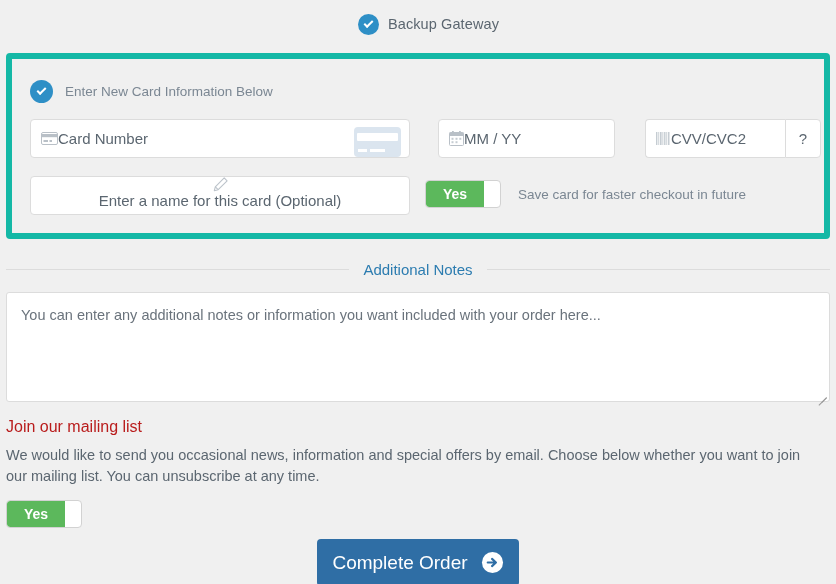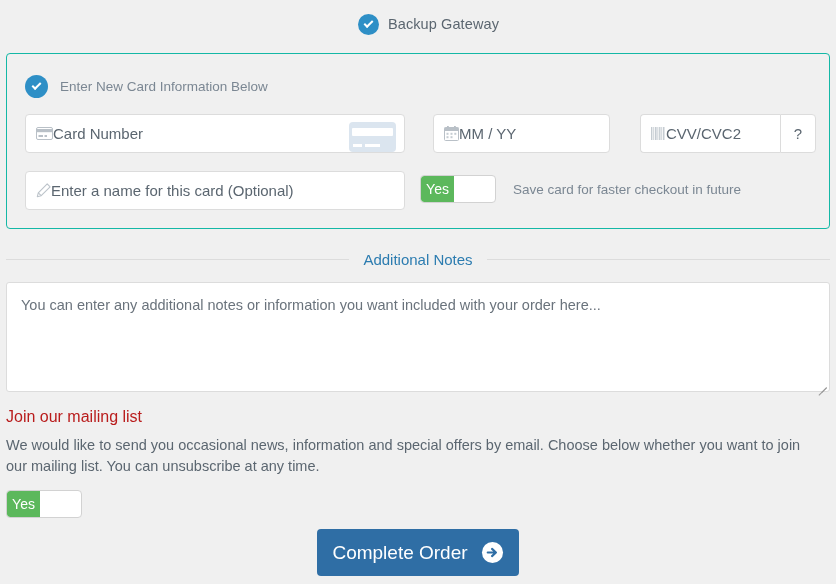--- a/index.html
+++ b/index.html
@@ -41,21 +41,21 @@
     width: 9px; height: 5px;
     border-left: 2px solid #fff;
     border-bottom: 2px solid #fff;
     transform: rotate(-45deg) translate(1px, -1px);
   }
   .gw-label { font-size: 14.5px; color: #5b6670; letter-spacing: .1px; }
 
   
   .card-panel {
     margin: 7px 6px 0 6px;
-    border: 1px solid #14b8a6;
+    border: 6px solid #14b8a6;
     border-radius: 4px;
     background: #f0f0f0;
     padding: 16px 1px 18px 15px;
   }
   .panel-head {
     display: flex; align-items: center; gap: 12px;
     margin: 5px 0 16px 3px;
   }
   .panel-head .radio { width: 23px; height: 23px; }
   .panel-head-label { font-size: 13.5px; color: #7b8793; }
@@ -83,21 +83,21 @@
   .cvv-group { display: flex; margin-left: 30px; border-radius: 19px; }
   .cvv-help {
     width: 36px; height: 39px;
     background: #fff;
     border: 1px solid #dcdcdc;
     border-radius: 0 4px 4px 0;
     display: flex; align-items: center; justify-content: center;
     font-size: 15px; color: #5b6670;
     cursor: pointer;
   }
-  .f-cardname { width: 380px; margin-left: 3px; margin-top: 18px; }
+  .f-cardname { width: 380px; margin-left: 3px; margin-top: 18px; flex-direction: column; }
 
   
   .icn { flex: 0 0 auto; display: block; }
 
   
   .card-graphic {
     position: absolute;
     right: 8px; top: 7px;
     width: 47px; height: 30px;
     background: #dbe5ef;
@@ -124,24 +124,25 @@
     background: #fff;
     display: flex; align-items: center;
     cursor: pointer;
     overflow: hidden;
     flex: 0 0 auto;
   }
   .toggle .knob {
     background: #5cb85c;
     color: #fff;
     height: 100%;
-    width: 33px;
+    width: 58px;
     display: flex; align-items: center; justify-content: center;
     font-size: 14px;
     border-radius: 3px 0 0 3px;
+    font-weight: bold;
   }
   .save-row {
     display: flex; align-items: center; gap: 17px;
     margin-top: 22px; margin-left: 15px;
   }
   .save-row .txt { font-size: 13.5px; color: #7b8793; }
 
   
   .notes-title-wrap {
     display: flex; align-items: center; gap: 14px;

